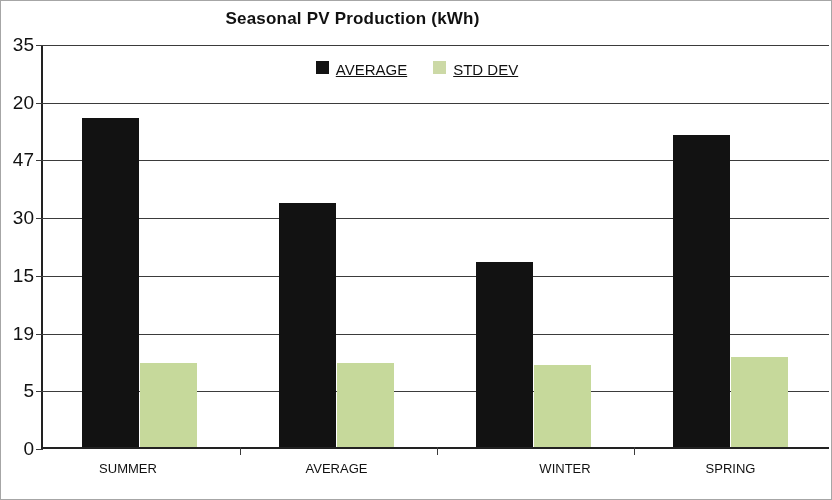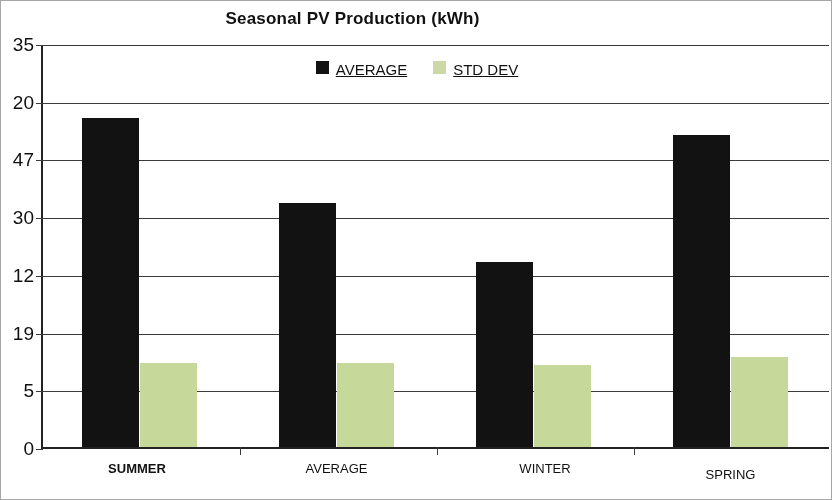--- a/index.html
+++ b/index.html
@@ -152,21 +152,21 @@
           <div class="ylabel">5</div>
         </div>
         <div class="gridline" style="top: 288.571px;"></div>
         <div class="ytick" style="top: 288.571px;"></div>
         <div class="ylabel-row" style="top: 288.571px;">
           <div class="ylabel">19</div>
         </div>
         <div class="gridline" style="top: 230.857px;"></div>
         <div class="ytick" style="top: 230.857px;"></div>
         <div class="ylabel-row" style="top: 230.857px;">
-          <div class="ylabel">12</div>
+          <div class="ylabel">15</div>
         </div>
         <div class="gridline" style="top: 173.143px;"></div>
         <div class="ytick" style="top: 173.143px;"></div>
         <div class="ylabel-row" style="top: 173.143px;">
           <div class="ylabel">30</div>
         </div>
         <div class="gridline" style="top: 115.429px;"></div>
         <div class="ytick" style="top: 115.429px;"></div>
         <div class="ylabel-row" style="top: 115.429px;">
           <div class="ylabel">47</div>
@@ -193,19 +193,19 @@
         <div class="bar std" style="left: 688px; width: 57px; height: 90.0343px;"></div>
       </div>
     <div id="seps">
         <div class="cat-sep" style="left: 197px;"></div>
         <div class="cat-sep" style="left: 394px;"></div>
         <div class="cat-sep" style="left: 591px;"></div>
       </div>
   </div>
 
   <div id="xlabels">
-      <div class="xlabel" style="left: 136px; font-weight: bold;">SUMMER</div>
+      <div class="xlabel" style="left: 127px;">SUMMER</div>
       <div class="xlabel" style="left: 335.5px;">AVERAGE</div>
-      <div class="xlabel" style="left: 544px;">WINTER</div>
-      <div class="xlabel" style="left: 729.5px; margin-top: 6px;">SPRING</div>
+      <div class="xlabel" style="left: 564px;">WINTER</div>
+      <div class="xlabel" style="left: 729.5px;">SPRING</div>
     </div>
 
 </div>
 
 </body></html>

